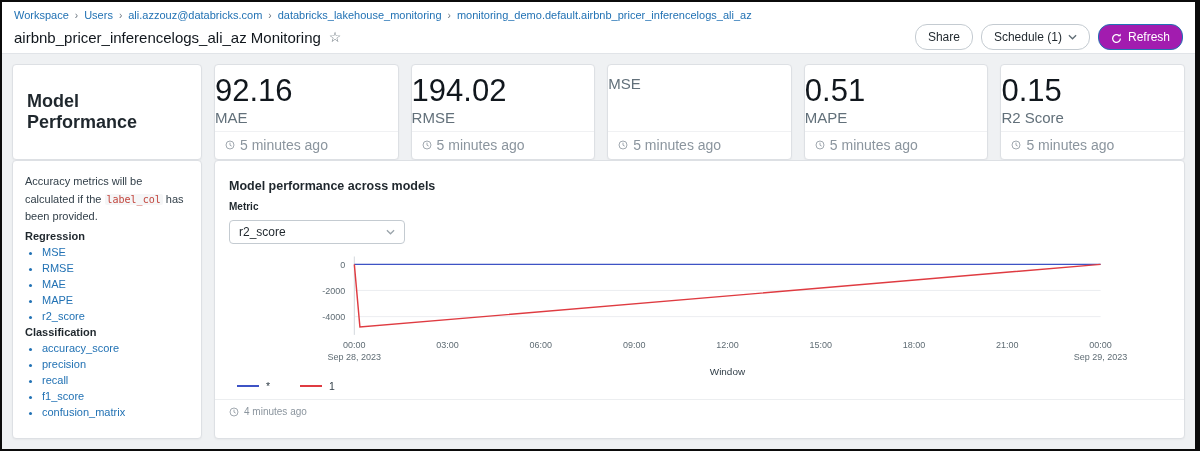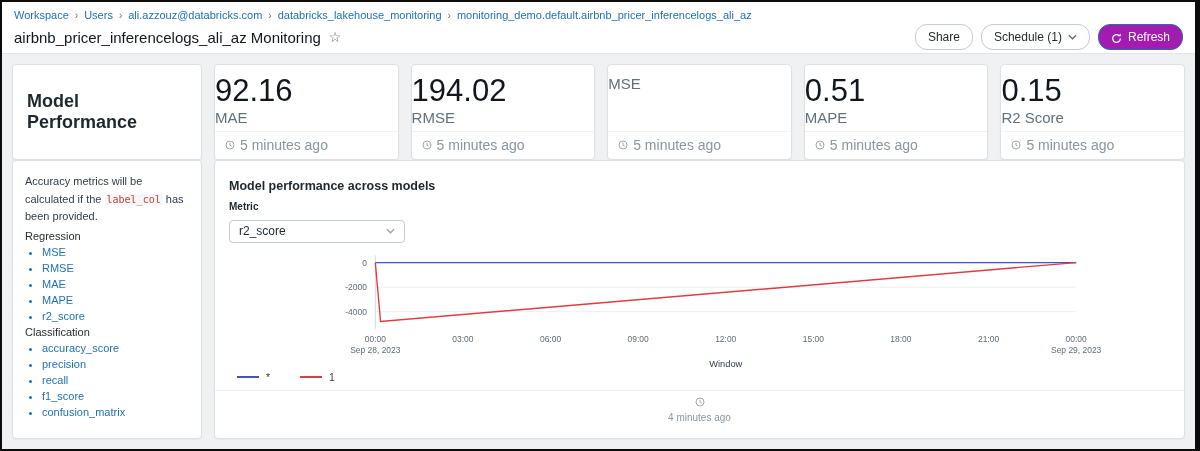--- a/index.html
+++ b/index.html
@@ -35,41 +35,41 @@
   .metric-card { display:flex; flex-direction:column; align-items:flex-start; padding-top:9px; }
   .metric-value { font-size:31px; color:#11171d; line-height:1.1; }
   .metric-label { font-size:15px; color:#62707a; margin-top:1px; }
   .card-footer { margin-top:auto; align-self:stretch; display:flex; align-items:center; gap:5px;
                  font-size:14px; color:#8b959e; padding:5px 10px 6px; border-top:1px solid #f0f1f3; }
   
   .sidebar { padding:12px; font-size:11px; color:#33404a; overflow:hidden; }
   .note { margin:0 0 4px; line-height:1.6; }
   .sidebar code { font-family:"DejaVu Sans Mono","Liberation Mono",monospace; font-size:10px; color:#c2453c;
                   background:#f5f6f7; padding:0 2px; border-radius:2px; }
-  .sidebar h3 { font-size:11px; font-weight:400; color:#1f272d; margin:0 0 2px; }
+  .sidebar h3 { font-size:11px; font-weight:700; color:#1f272d; margin:0 0 2px; }
   .sidebar ul { margin:2px 0 0; padding-left:17px; }
   .sidebar li { margin:4px 0; color:#2272b4; }
   .sidebar li::marker { color:#2272b4; }
   .sidebar a { color:#2272b4; text-decoration:none; cursor:pointer; }
   
   .chart-card { padding:10px 14px 0; display:flex; flex-direction:column; min-height:0; }
   .chart-title { font-size:12.5px; font-weight:700; color:#1f272d; margin:8px 0 8px; }
   .metric-select-label { font-size:10px; font-weight:700; color:#1f272d; margin-bottom:8px; }
   .select { width:176px; border:1px solid #c4cbd1; border-radius:4px; height:26px; background:#fff;
             display:flex; align-items:center; justify-content:space-between; padding:0 9px;
             font-size:12px; color:#1f272d; cursor:pointer; }
   .select .chev { color:#9aa4ab; }
   #perf-chart { width:100%; height:auto; margin-top:8px; display:block; }
   #perf-chart text { font-size:10px; fill:#5f6c74; font-family:"Liberation Sans","DejaVu Sans",sans-serif; }
   #perf-chart text.axis-label { font-size:11px; fill:#33404a; }
   .legend { display:flex; gap:30px; padding-left:8px; margin-top:2px; font-size:10.5px; color:#33404a; }
   .legend-item { display:inline-flex; align-items:center; gap:7px; cursor:pointer; }
   .legend-swatch { width:22px; height:2px; display:inline-block; }
-  .chart-footer { border-top:1px solid #eceef0; margin:7px -14px 8px; padding:6px 14px 7px;
-                  display:flex; align-items:center; gap:5px; font-size:10px; color:#8b959e;flex-direction:column; }
+  .chart-footer { border-top:1px solid #eceef0; margin:7px -14px 14px; padding:6px 14px 7px;
+                  display:flex; align-items:center; gap:5px; font-size:10px; color:#8b959e; }
   .icon-svg { flex:0 0 auto; }
 </style>
 </head>
 <body>
 
 <div class="page">
 
   <header class="topbar">
     <nav class="breadcrumb">
       <a>Workspace</a>

